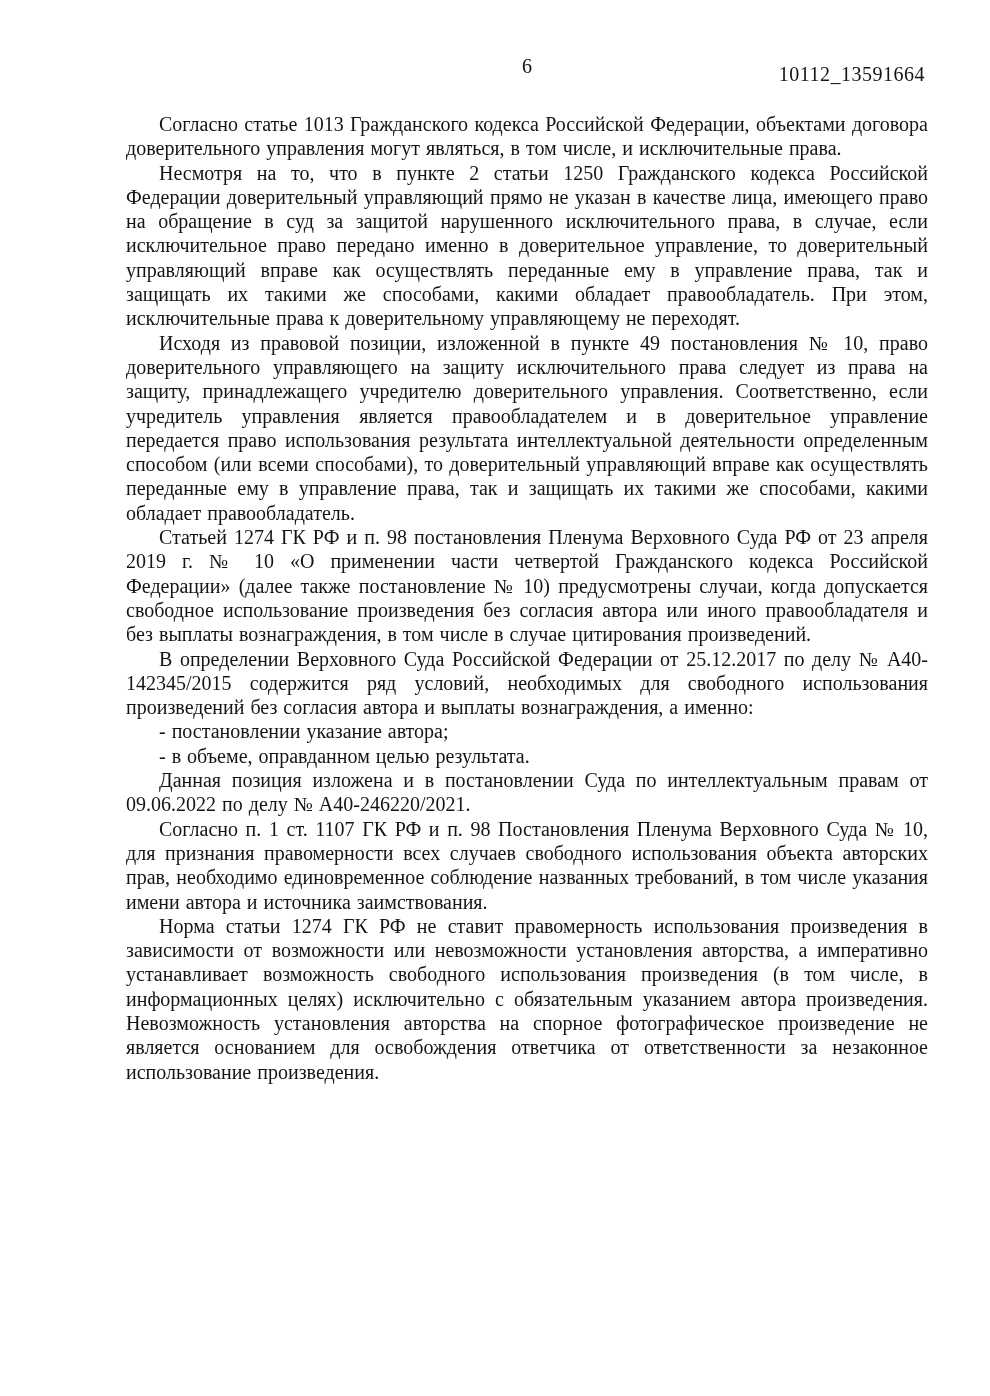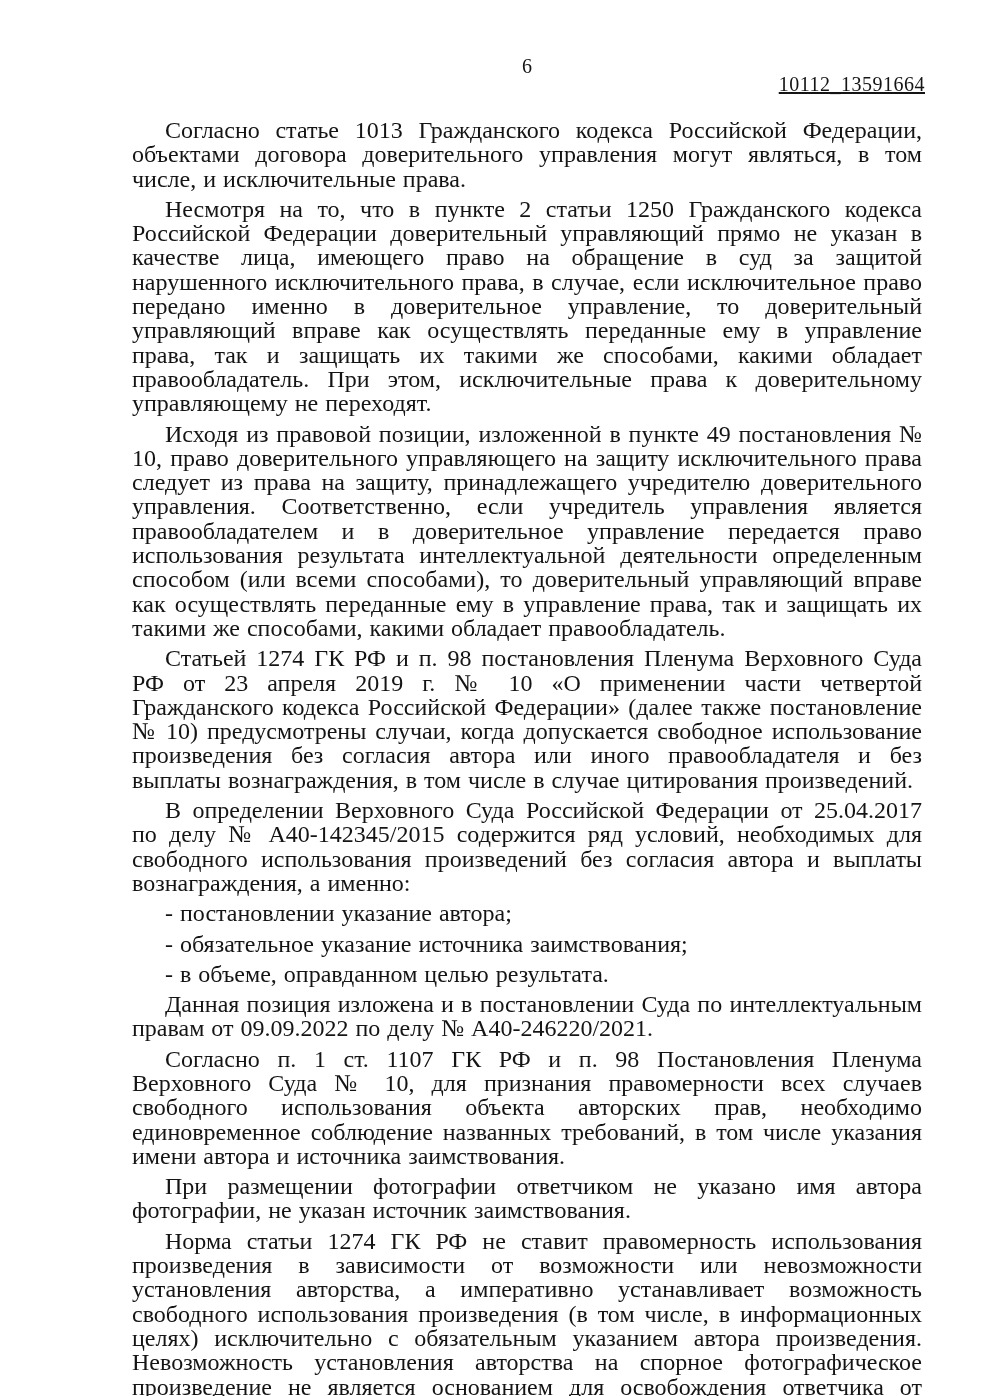--- a/index.html
+++ b/index.html
@@ -27,34 +27,33 @@
   }
   .page-number {
     position: absolute;
     left: 0;
     right: 0;
     text-align: center;
   }
   .document-id {
     position: absolute;
     right: 3px;
-    top: 18px;
+    top: 8px;
     letter-spacing: 0.5px;
-    text-decoration: underline;
   }
   .doc-body {
     position: absolute;
     top: 112px;
     left: 126px;
     width: 802px;
   }
   .doc-body p {
-    margin: 6px;
+    margin: 0;
     padding: 0;
-    font-size: 24px;
+    font-size: 20px;
     line-height: 24.3px;
     text-align: justify;
     text-indent: 33px;
     word-spacing: 1px;
   }
 </style>
 </head>
 <body>
 
 <div class="page">
@@ -62,23 +61,21 @@
   <div class="page-header">
     <span class="page-number">6</span>
     <span class="document-id">10112_13591664</span>
   </div>
 
   <div class="doc-body">
     <p>Согласно статье 1013 Гражданского кодекса Российской Федерации, объектами договора доверительного управления могут являться, в том числе, и исключительные права.</p>
     <p>Несмотря на то, что в пункте 2 статьи 1250 Гражданского кодекса Российской Федерации доверительный управляющий прямо не указан в качестве лица, имеющего право на обращение в суд за защитой нарушенного исключительного права, в случае, если исключительное право передано именно в доверительное управление, то доверительный управляющий вправе как осуществлять переданные ему в управление права, так и защищать их такими же способами, какими обладает правообладатель. При этом, исключительные права к доверительному управляющему не переходят.</p>
     <p>Исходя из правовой позиции, изложенной в пункте 49 постановления № 10, право доверительного управляющего на защиту исключительного права следует из права на защиту, принадлежащего учредителю доверительного управления. Соответственно, если учредитель управления является правообладателем и в доверительное управление передается право использования результата интеллектуальной деятельности определенным способом (или всеми способами), то доверительный управляющий вправе как осуществлять переданные ему в управление права, так и защищать их такими же способами, какими обладает правообладатель.</p>
     <p>Статьей 1274 ГК РФ и п. 98 постановления Пленума Верховного Суда РФ от 23 апреля 2019 г. № 10 «О применении части четвертой Гражданского кодекса Российской Федерации» (далее также постановление № 10) предусмотрены случаи, когда допускается свободное использование произведения без согласия автора или иного правообладателя и без выплаты вознаграждения, в том числе в случае цитирования произведений.</p>
-    <p>В определении Верховного Суда Российской Федерации от 25.04.2017 по делу № А40-142345/2015 содержится ряд условий, необходимых для свободного использования произведений без согласия автора и выплаты вознаграждения, а именно:</p>
+    <p>В определении Верховного Суда Российской Федерации от 25.12.2017 по делу № А40-142345/2015 содержится ряд условий, необходимых для свободного использования произведений без согласия автора и выплаты вознаграждения, а именно:</p>
     <p>- постановлении указание автора;</p>
-    <p>- обязательное указание источника заимствования;</p>
     <p>- в объеме, оправданном целью результата.</p>
-    <p>Данная позиция изложена и в постановлении Суда по интеллектуальным правам от 09.09.2022 по делу № А40-246220/2021.</p>
+    <p>Данная позиция изложена и в постановлении Суда по интеллектуальным правам от 09.06.2022 по делу № А40-246220/2021.</p>
     <p>Согласно п. 1 ст. 1107 ГК РФ и п. 98 Постановления Пленума Верховного Суда № 10, для признания правомерности всех случаев свободного использования объекта авторских прав, необходимо единовременное соблюдение названных требований, в том числе указания имени автора и источника заимствования.</p>
-    <p>При размещении фотографии ответчиком не указано имя автора фотографии, не указан источник заимствования.</p>
     <p>Норма статьи 1274 ГК РФ не ставит правомерность использования произведения в зависимости от возможности или невозможности установления авторства, а императивно устанавливает возможность свободного использования произведения (в том числе, в информационных целях) исключительно с обязательным указанием автора произведения. Невозможность установления авторства на спорное фотографическое произведение не является основанием для освобождения ответчика от ответственности за незаконное использование произведения.</p>
   </div>
 
 </div>
 
 </body></html>

